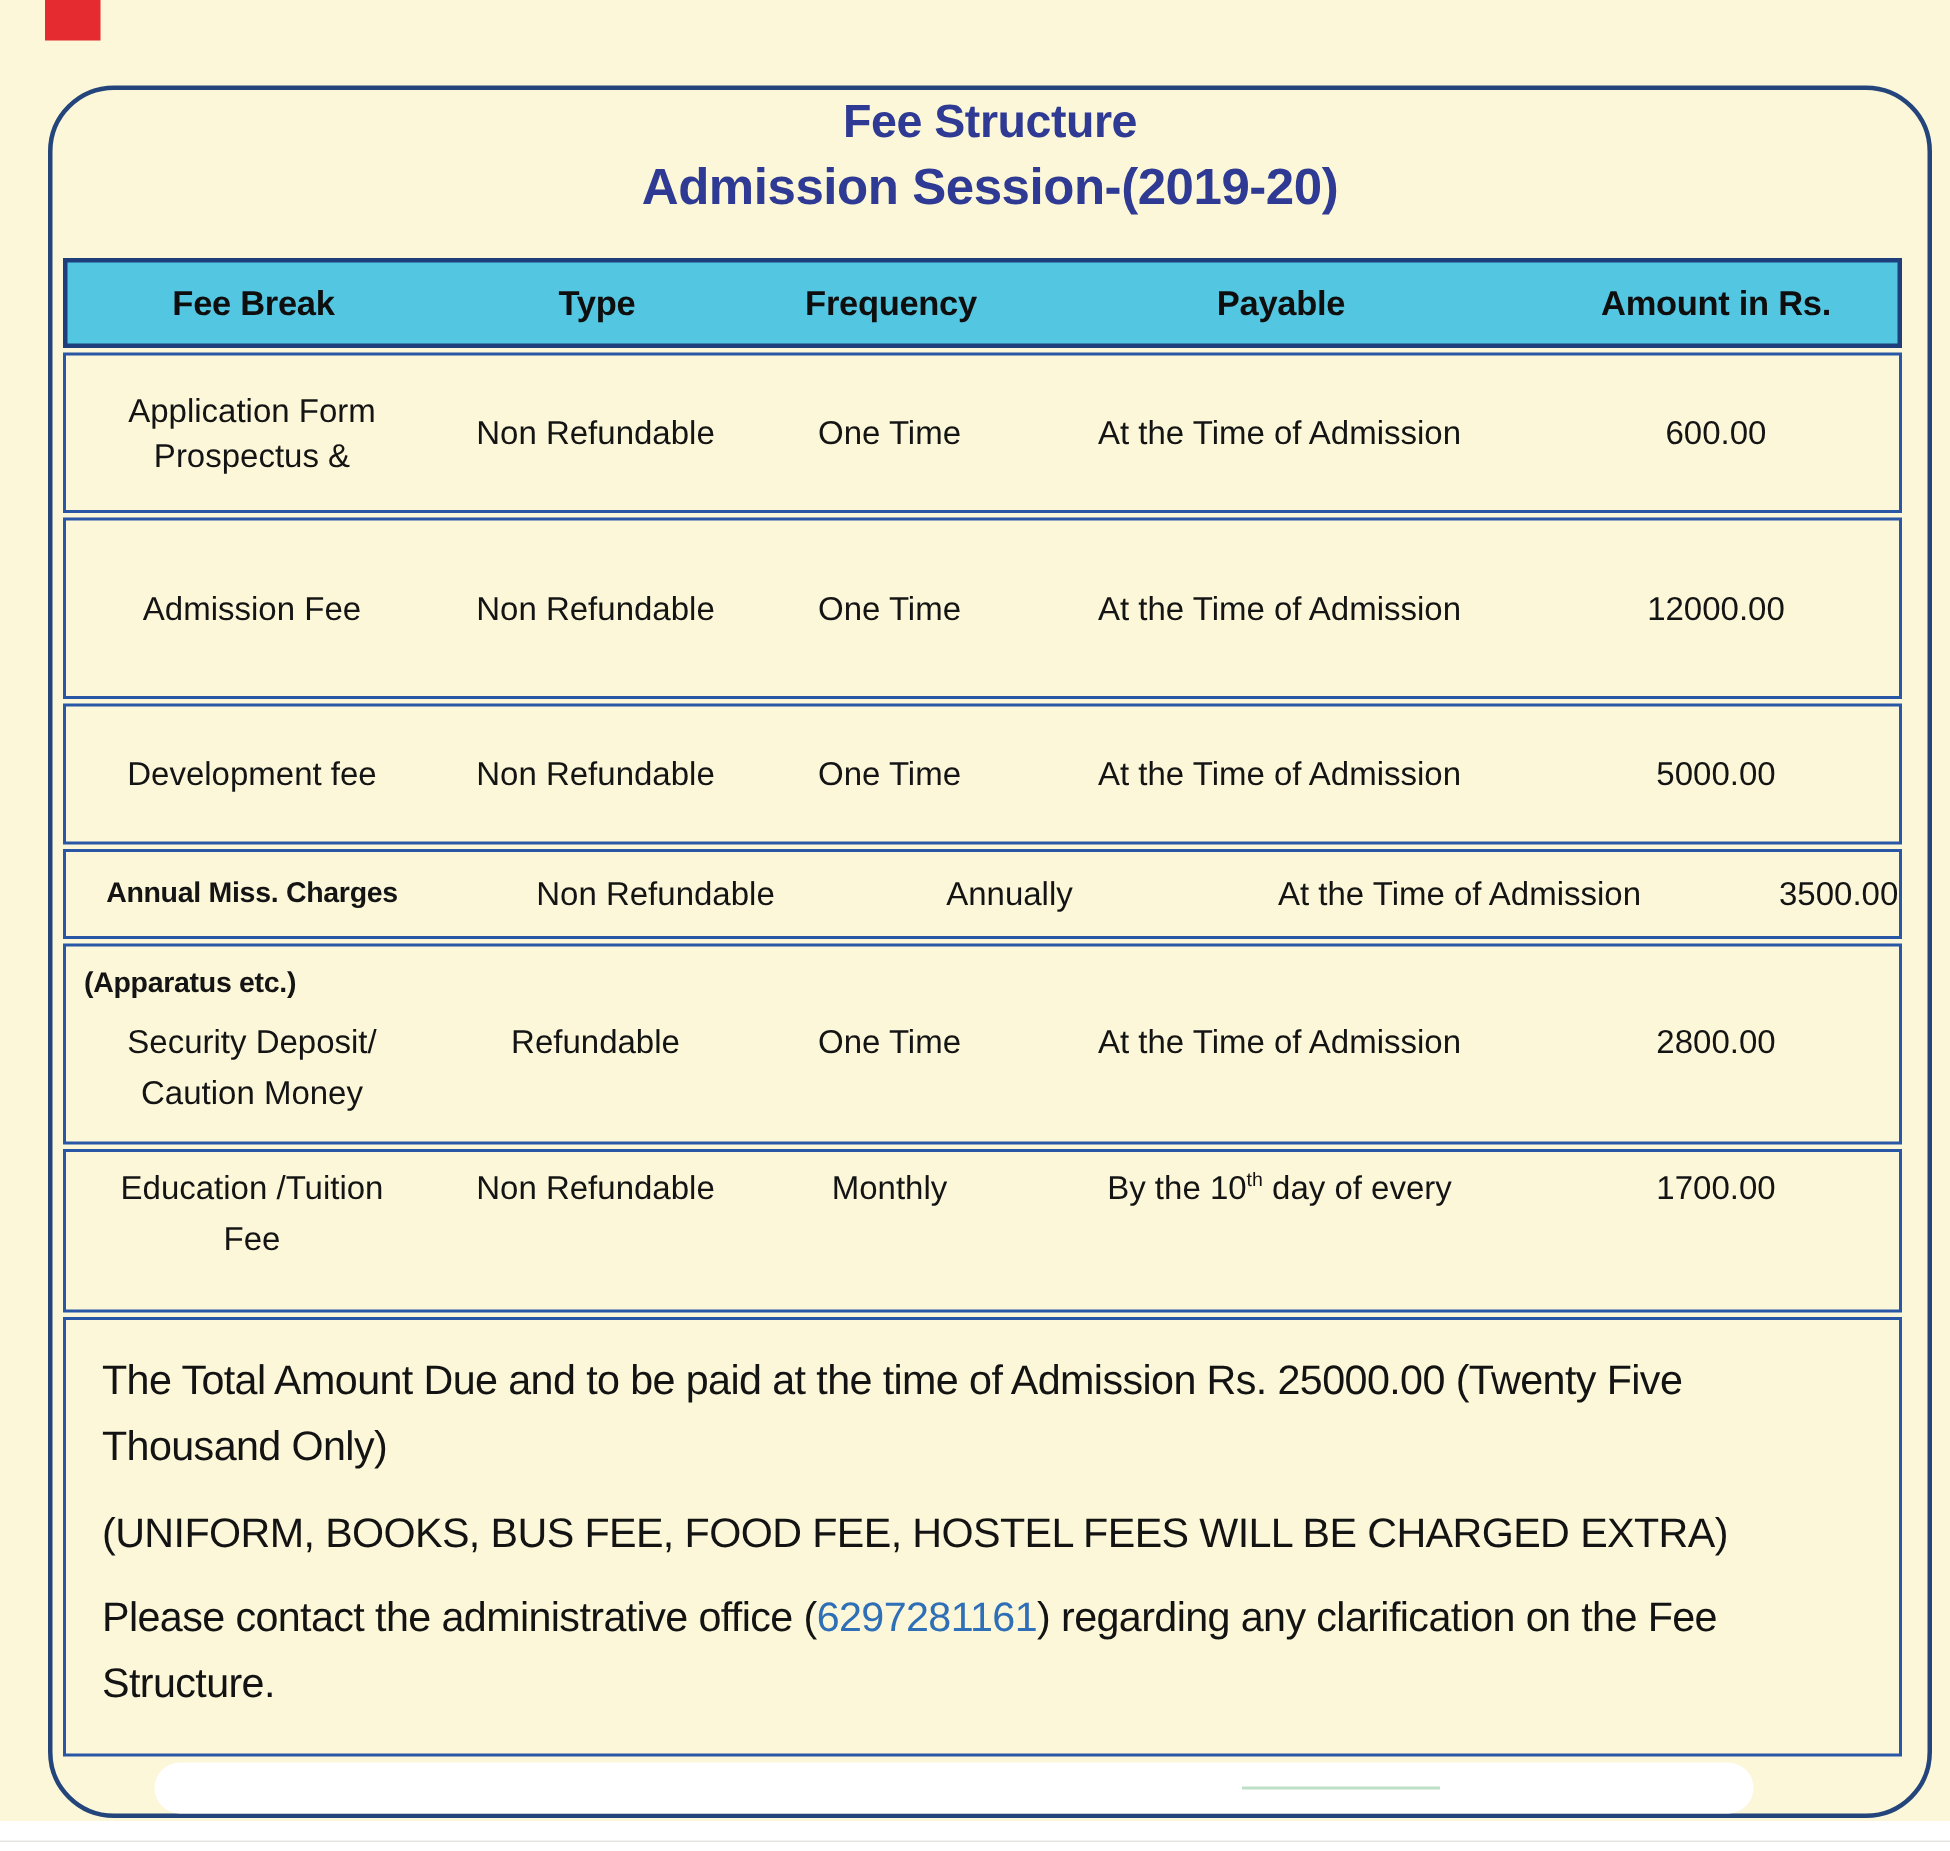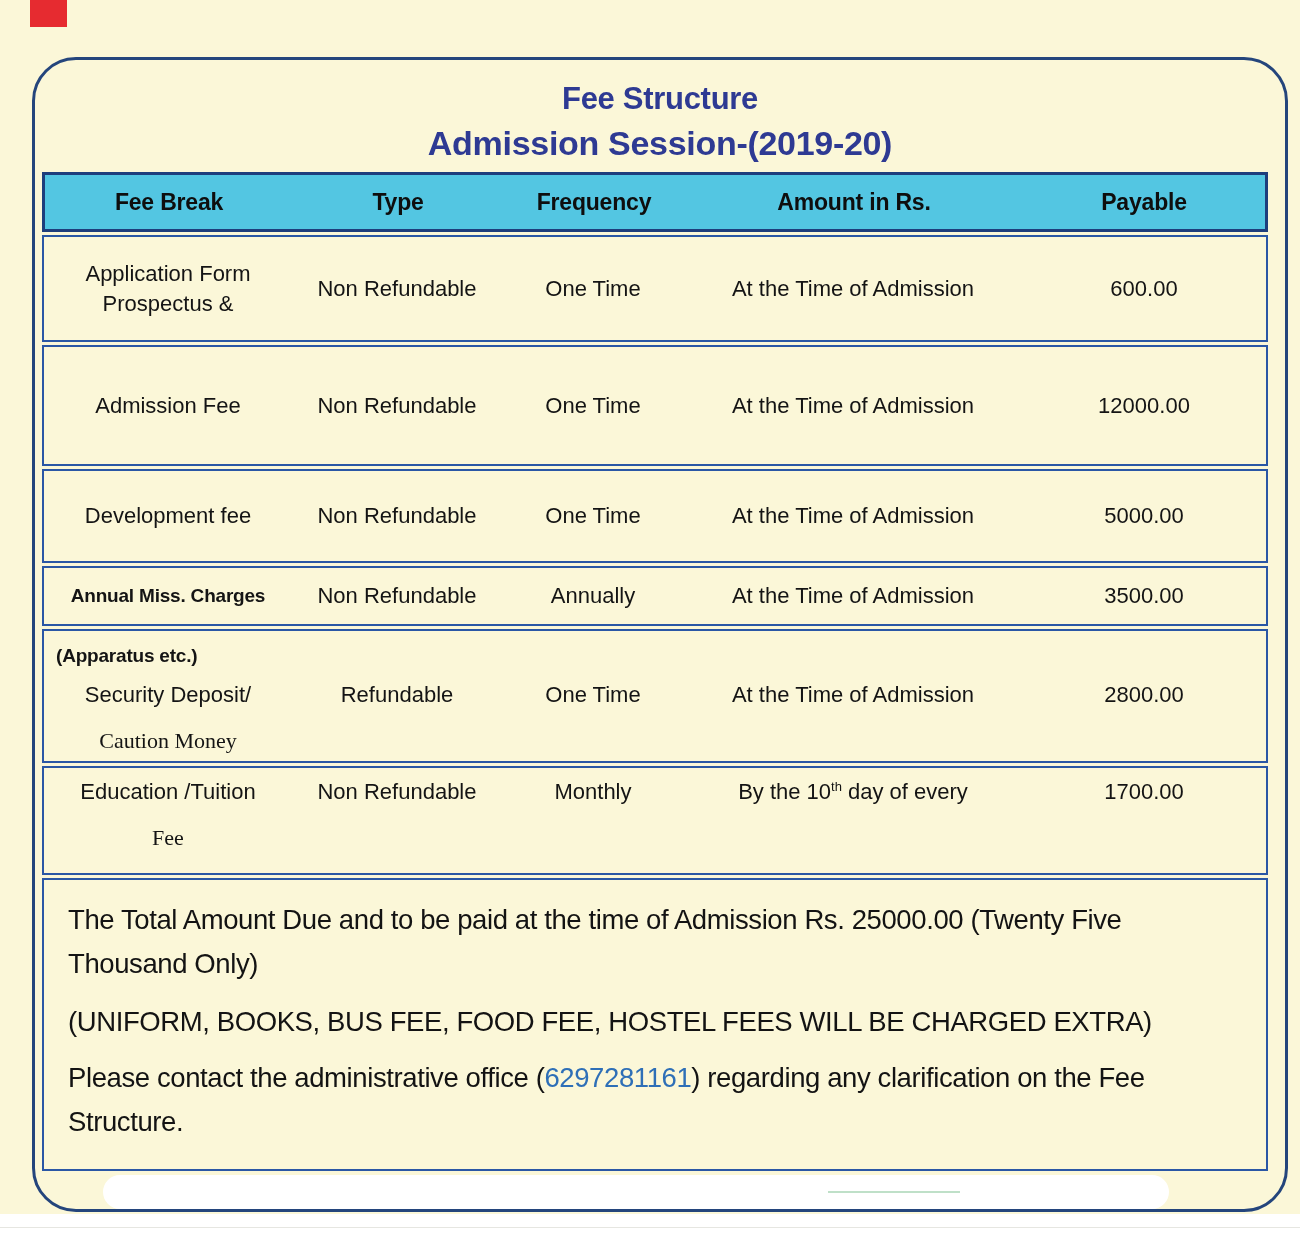--- a/index.html
+++ b/index.html
@@ -17,21 +17,21 @@
   }
 
   .card {
     position:absolute; left:32px; top:57px;
     width:1256px; height:1155px;
     border:3px solid #24457c; border-radius:44px;
     background:#fbf7d8;
   }
 
   .title {
-    padding-top:18px; text-align:center;
+    text-align:center;
     color:#2e3a93; font-weight:bold;
   }
   .title .line1 { font-size:31px; line-height:42px; letter-spacing:-0.3px; }
   .title .line2 { font-size:34px; line-height:46px; letter-spacing:-0.3px; }
 
   .tbl {
     position:absolute; left:7px; top:112px; width:1226px;
   }
   .grid5 {
     display:grid;
@@ -45,27 +45,27 @@
     letter-spacing:-0.2px;
   }
   .trow {
     border:2px solid #2a57a5; margin-top:3px;
     align-items:center; text-align:center;
     font-size:22px; color:#141414;
   }
   .r1 { height:107px; }
   .r2 { height:121px; }
   .r3 { height:94px; }
-  .r4 { height:60px; }
+  .r4 { height:60px;gap:40px; }
   .r5 { height:134px; align-items:start; position:relative; padding-top:52px; }
   .r6 { height:109px; align-items:start; padding-top:12px; }
   .cell { padding:0 4px; }
   .two-line { line-height:30px; }
   .r5 .cell, .r6 .cell { line-height:24px; }
-  .second-line { margin-top:22px;font-family:Liberation Serif, serif; }
+  .second-line { margin-top:10px; }
   .bold-small { font-weight:bold; font-size:19px; letter-spacing:-0.2px; }
   .note-apparatus {
     position:absolute; left:12px; top:14px;
     font-weight:bold; font-size:19px; color:#141414; letter-spacing:-0.2px;
   }
   sup { font-size:13px; vertical-align:super; line-height:0; }
 
   .footer-box {
     border:2px solid #2a57a5; margin-top:3px;
     height:293px; padding:18px 24px 0 24px;
@@ -105,22 +105,22 @@
     <div class="line1">Fee Structure</div>
     <div class="line2">Admission Session-(2019-20)</div>
   </div>
 
   <div class="tbl">
 
     <div class="thead grid5">
       <div class="cell">Fee Break</div>
       <div class="cell">Type</div>
       <div class="cell">Frequency</div>
+      <div class="cell">Payable</div>
       <div class="cell">Amount in Rs.</div>
-      <div class="cell">Payable</div>
     </div>
 
     <div class="trow grid5 r1">
       <div class="cell two-line">
         <div>Application Form</div>
         <div>Prospectus &amp;</div>
       </div>
       <div class="cell">Non Refundable</div>
       <div class="cell">One Time</div>
       <div class="cell">At the Time of Admission</div>

